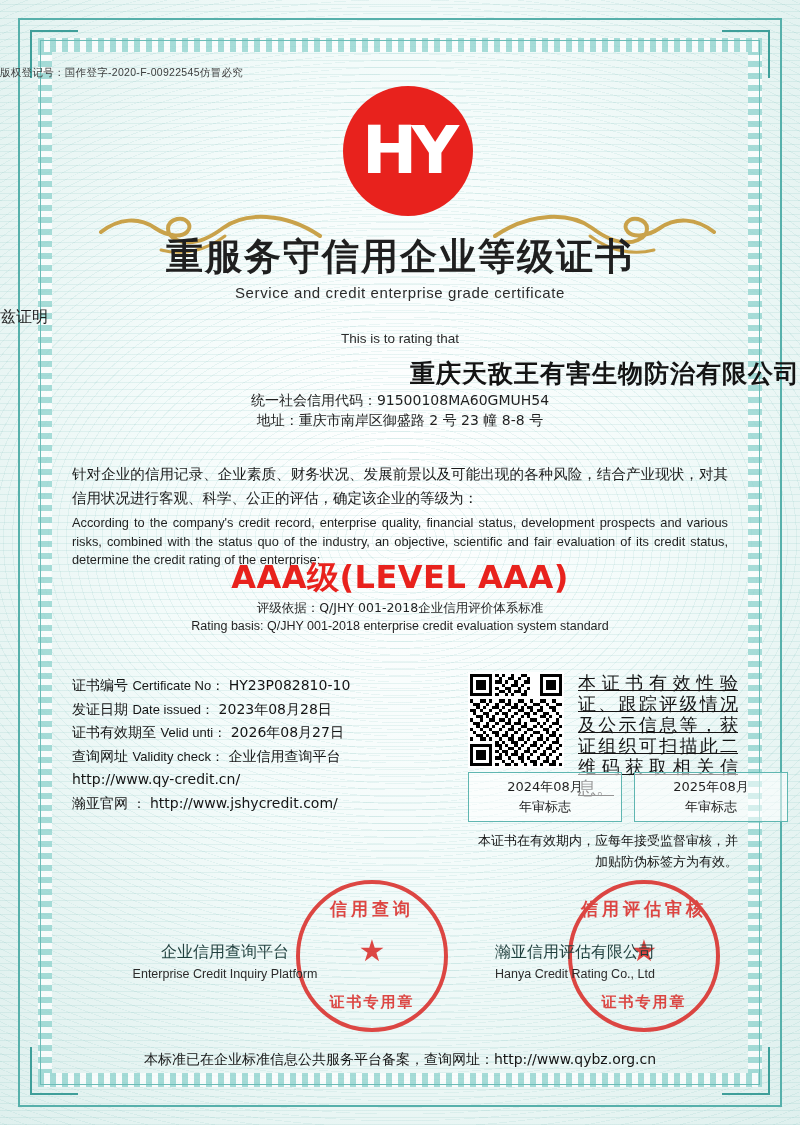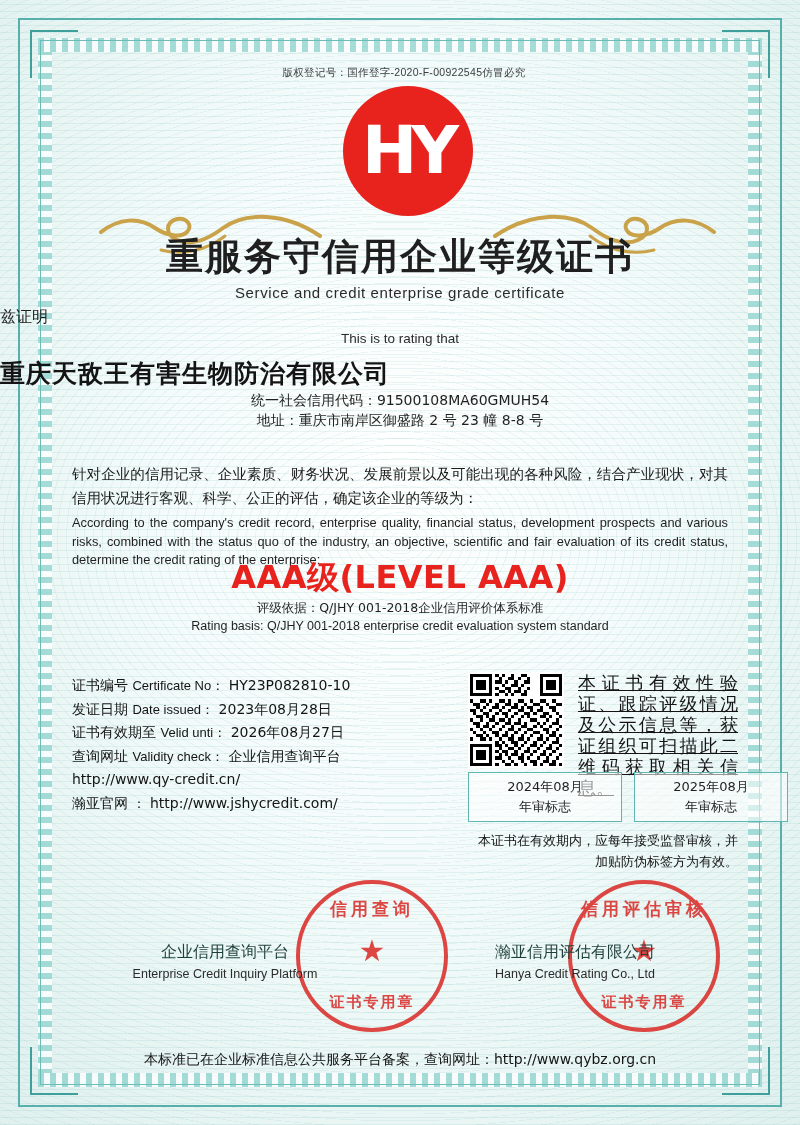--- a/index.html
+++ b/index.html
@@ -72,25 +72,23 @@
   }
   .corner.tl { left: 30px; top: 30px; border-right: none; border-bottom: none; }
   .corner.tr { right: 30px; top: 30px; border-left: none; border-bottom: none; }
   .corner.bl { left: 30px; bottom: 30px; border-right: none; border-top: none; }
   .corner.br { right: 30px; bottom: 30px; border-left: none; border-top: none; }
 
   .copyright-note {
     position: absolute;
     top: 66px;
     left: 0; right: 0;
-    text-align: center;
     font-size: 10.5px;
     color: #3d3d3d;
     letter-spacing: 0.3px;
-    padding-left: 8px;
   }
 
   
   .logo-wrap {
     position: absolute;
     top: 86px;
     left: 0; right: 0;
     height: 130px;
     margin-left: 15px;
   }
@@ -161,21 +159,21 @@
     top: 331px;
     left: 0; right: 0;
     text-align: center;
     font-size: 13.5px;
     color: #2b2b2b;
   }
   .company {
     position: absolute;
     top: 357px;
     left: 0; right: 0;
-    text-align: left;
+    text-align: right;
     font-family: "DejaVu Sans", sans-serif;
     font-weight: bold;
     font-size: 25px;
     letter-spacing: 1px;
     color: #141414;
   }
   .credit-code {
     position: absolute;
     top: 392px;
     left: 0; right: 0;

